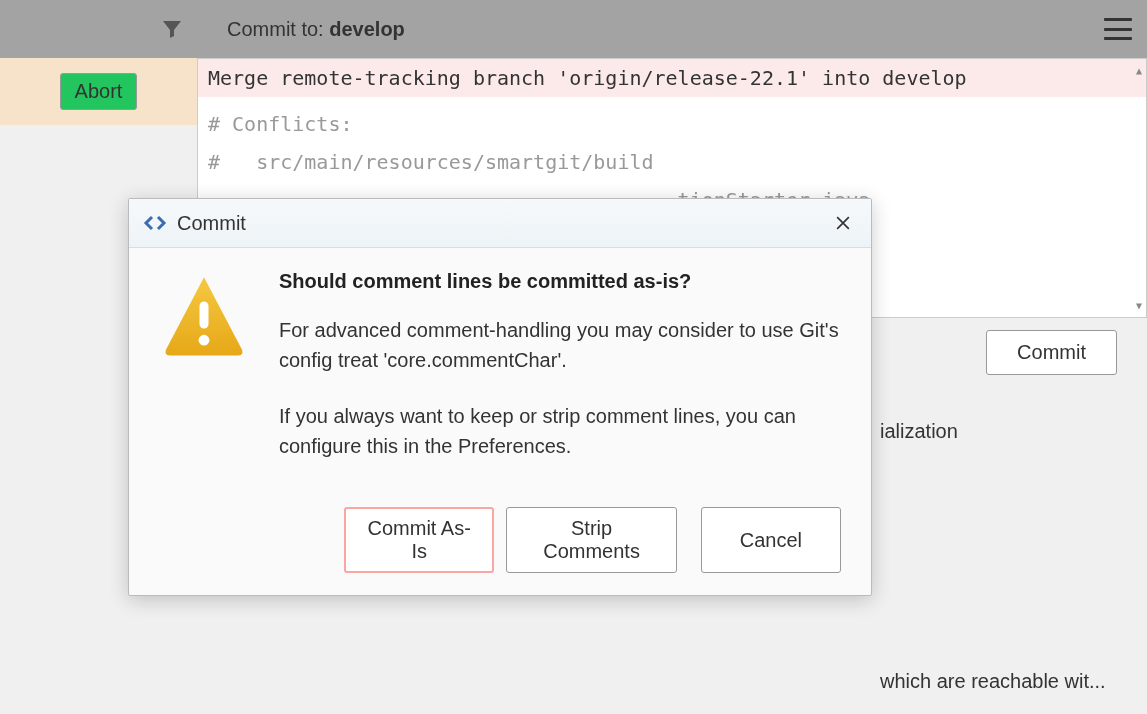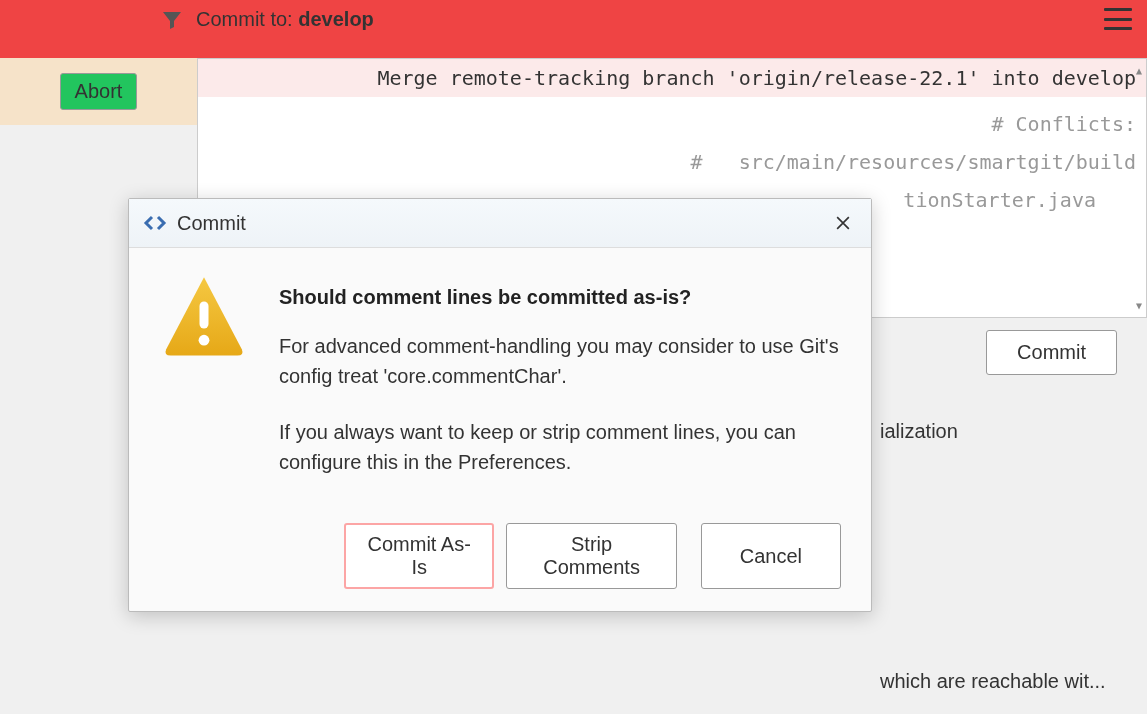--- a/index.html
+++ b/index.html
@@ -7,23 +7,25 @@
       width: 1147px;
       height: 714px;
       background: #f0f0f0;
       font-family: -apple-system, BlinkMacSystemFont, "Segoe UI", Arial, sans-serif;
       overflow: hidden;
       position: relative;
     }
     
     .top-bar {
       display: flex;
+      align-items: center;
       padding: 8px 0 8px 160px;
-      background: #ef4444;
+      background: #a3a3a3;
       height: 58px;
+      gap: 31px;
     }
     
     .filter-icon {
       width: 24px;
       height: 24px;
       margin-right: 12px;
     }
     
     .commit-to-label {
       font-size: 20px;
@@ -99,21 +101,20 @@
       font-size: 20px;
       line-height: 1.5;
       padding: 0;
       position: relative;
     }
     
     .editor-line {
       padding: 4px 10px;
       white-space: pre;
       color: #999;
-      text-align: right;
     }
     
     .editor-line.highlighted {
       background: #fceaea;
       color: #333;
     }
     
     .scroll-indicator {
       position: absolute;
       right: 2px;
@@ -210,21 +211,20 @@
     }
     
     .warning-icon {
       width: 90px;
       flex-shrink: 0;
       margin-right: 30px;
     }
     
     .dialog-content {
       flex: 1;
-      margin-top: 16px;
     }
     
     .dialog-heading {
       font-size: 20px;
       font-weight: bold;
       color: #222;
       margin-bottom: 22px;
     }
     
     .dialog-para {

